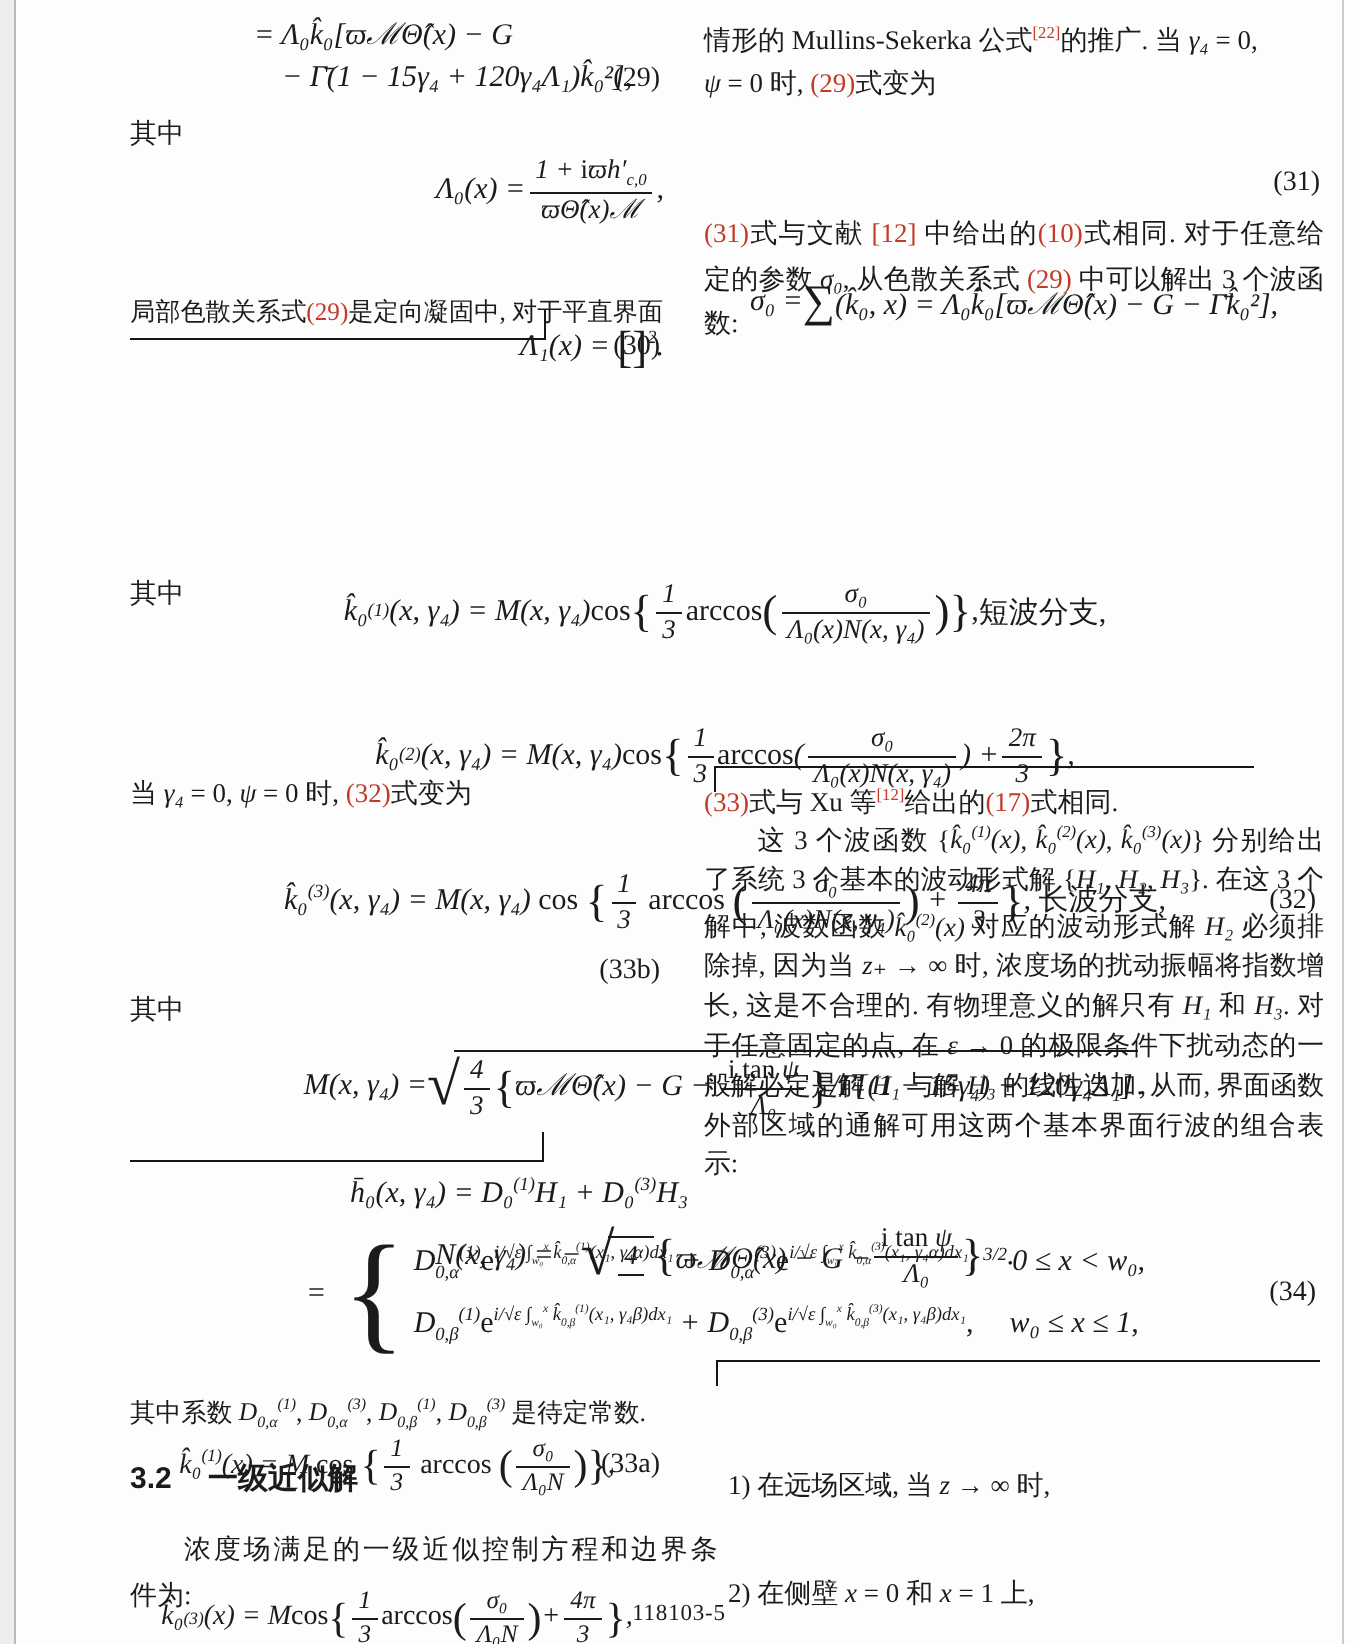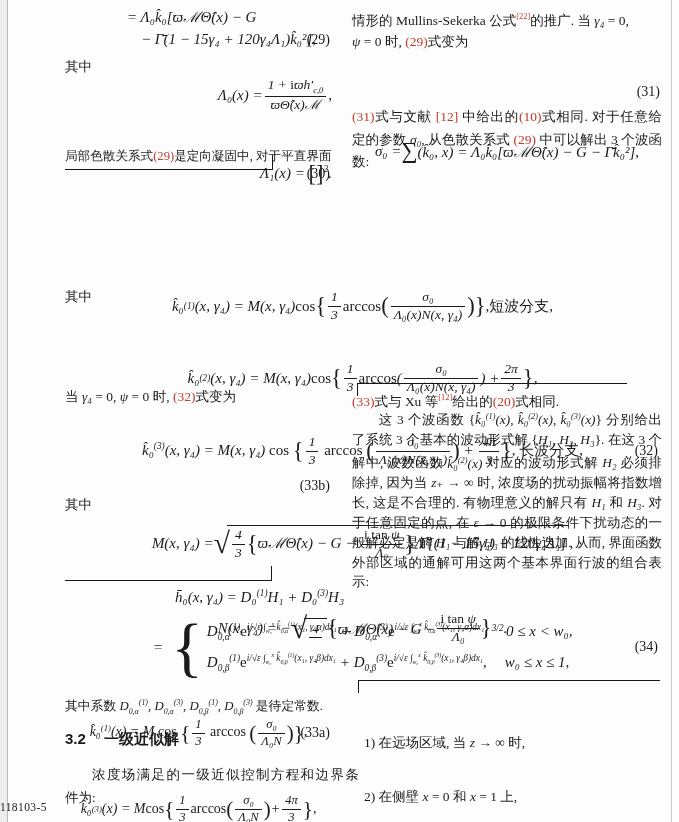--- a/index.html
+++ b/index.html
@@ -40,21 +40,21 @@
   .sqrt .bod { border-top:1.3px solid currentColor; padding:2px 3px 0; }
   .eqrow { position:relative; display:flex; align-items:center; justify-content:center; }
   .eqrow.left-align { justify-content:flex-end; }
   .tag { position:absolute; right:2px; top:50%; transform:translateY(-50%);
          font-style:normal; font-size:14px; color:#1b1b1b;font-family:Liberation Serif, serif; }
   .tag-line { position:absolute; right:2px; font-style:normal; font-size:14px; }
   .cases { display:flex; align-items:center; }
   .cbrace { font-style:normal; font-size:66px; font-weight:200; line-height:0.9; margin:0 4px 0 8px; }
   .case-col { display:flex; flex-direction:column; gap:10px; }
   .sec-head { font-weight:bold; font-size:15px; font-family:"Liberation Sans","DejaVu Sans",sans-serif; }
-  .footer { font-size:11.5px; letter-spacing:0.4px; text-align:left; width:679px; font-style:normal; }
+  .footer { font-size:11.5px; letter-spacing:0.4px; text-align:center; width:679px; font-style:normal; }
   .indent2 { text-indent:2em; }
 </style>
 </head>
 <body>
 
 <div class="abs edge-left-band"></div>
 <div class="abs edge-left-line"></div>
 <div class="abs edge-right-line"></div>
 
 <div class="abs math" style="left:65px;top:6px;width:267px;padding-left:62px;">= Λ₀k̂₀[ϖℳΘ̂(x) − G</div>
@@ -155,21 +155,21 @@
       <span class="fd">Λ₀N</span>
     </span><span class="big">)</span> + <span class="frac">
       <span class="fn">4π</span>
       <span class="fd">3</span>
     </span><span class="big">}</span>,</div>
 <div class="abs" style="left:65px;top:478px;width:267px;height:16px;">
   <span class="tag-line" style="top:0;">(33b)</span>
 </div>
 <div class="abs cjk-line" style="left:65px;top:494px;">其中</div>
 
-<div class="abs cjk-line" style="left:352px;top:387px;"><span class="red">(33)</span>式与 Xu 等<sup><span class="red">[12]</span></sup>给出的<span class="red">(20)</span>式相同.</div>
+<div class="abs cjk-line" style="left:352px;top:387px;"><span class="red">(33)</span>式与 Xu 等<sup><span class="red">[12]</span></sup>给出的<span class="red">(17)</span>式相同.</div>
 <div class="abs cjk indent2" style="left:352px;top:407px;width:310px;line-height:19.8px;font-size:13.4px;">这 3 个波函数 {<span class="it">k̂₀<sup>(1)</sup>(x)</span>, <span class="it">k̂₀<sup>(2)</sup>(x)</span>, <span class="it">k̂₀<sup>(3)</sup>(x)</span>} 分别给出了系统 3 个基本的波动形式解 {<span class="it">H₁</span>, <span class="it">H₂</span>, <span class="it">H₃</span>}. 在这 3 个解中, 波数函数 <span class="it">k̂₀<sup>(2)</sup>(x)</span> 对应的波动形式解 <span class="it">H₂</span> 必须排除掉, 因为当 <span class="it">z₊</span> → ∞ 时, 浓度场的扰动振幅将指数增长, 这是不合理的. 有物理意义的解只有 <span class="it">H₁</span> 和 <span class="it">H₃</span>. 对于任意固定的点, 在 <span class="it">ε</span> → 0 的极限条件下扰动态的一般解必定是解 <span class="it">H₁</span> 与解 <span class="it">H₃</span> 的线性迭加. 从而, 界面函数外部区域的通解可用这两个基本界面行波的组合表示:</div>
 
 <div class="abs rule-corner-up" style="left:65px;top:566px;width:207px;height:15px;"></div>
 
 <div class="abs math" style="left:65px;top:588px;width:595px;padding-left:110px;">h̄₀(x, γ₄) = D₀<sup>(1)</sup>H₁ + D₀<sup>(3)</sup>H₃</div>
 <div class="abs" style="left:65px;top:610px;width:595px;height:74px;">
   <div class="cases" style="padding-left:88px;height:100%;">
     <span class="math">=</span>
     <span class="cbrace">{</span>
     <span class="case-col">

